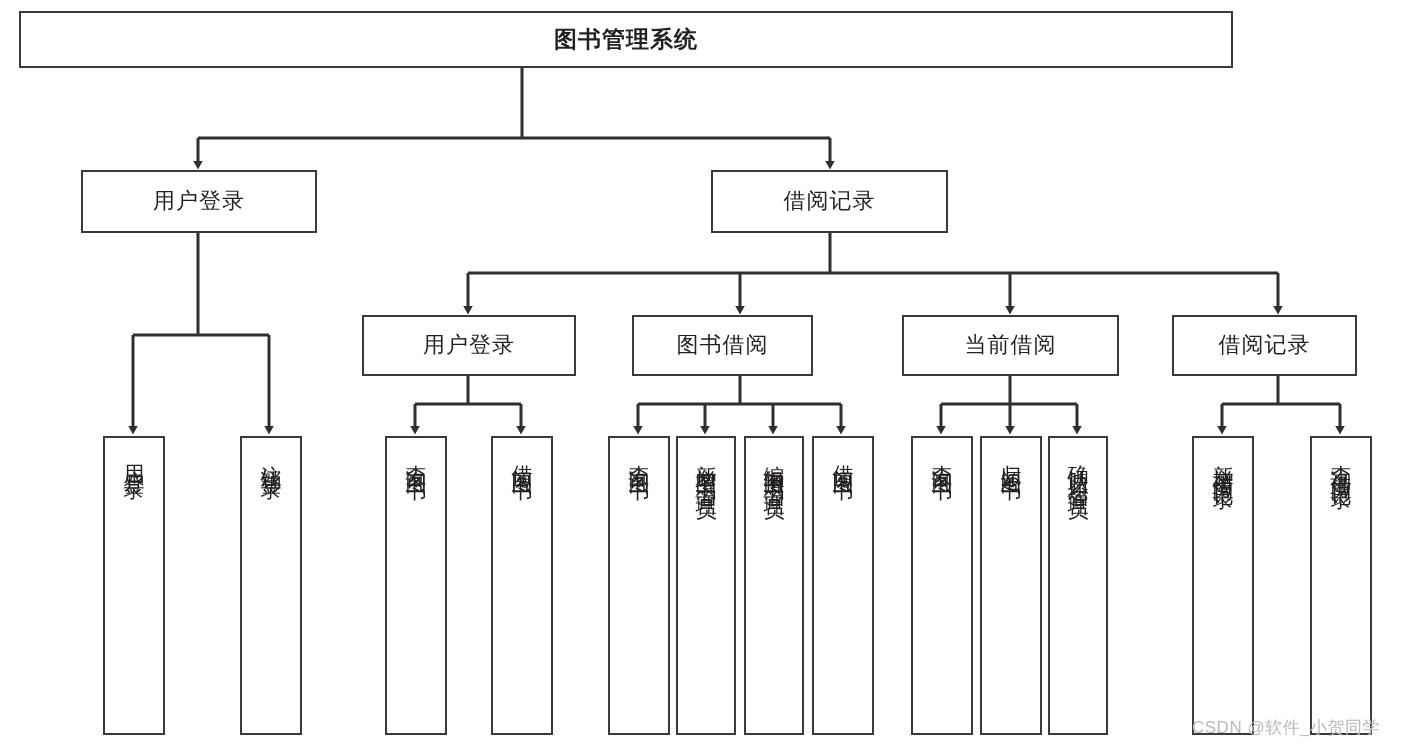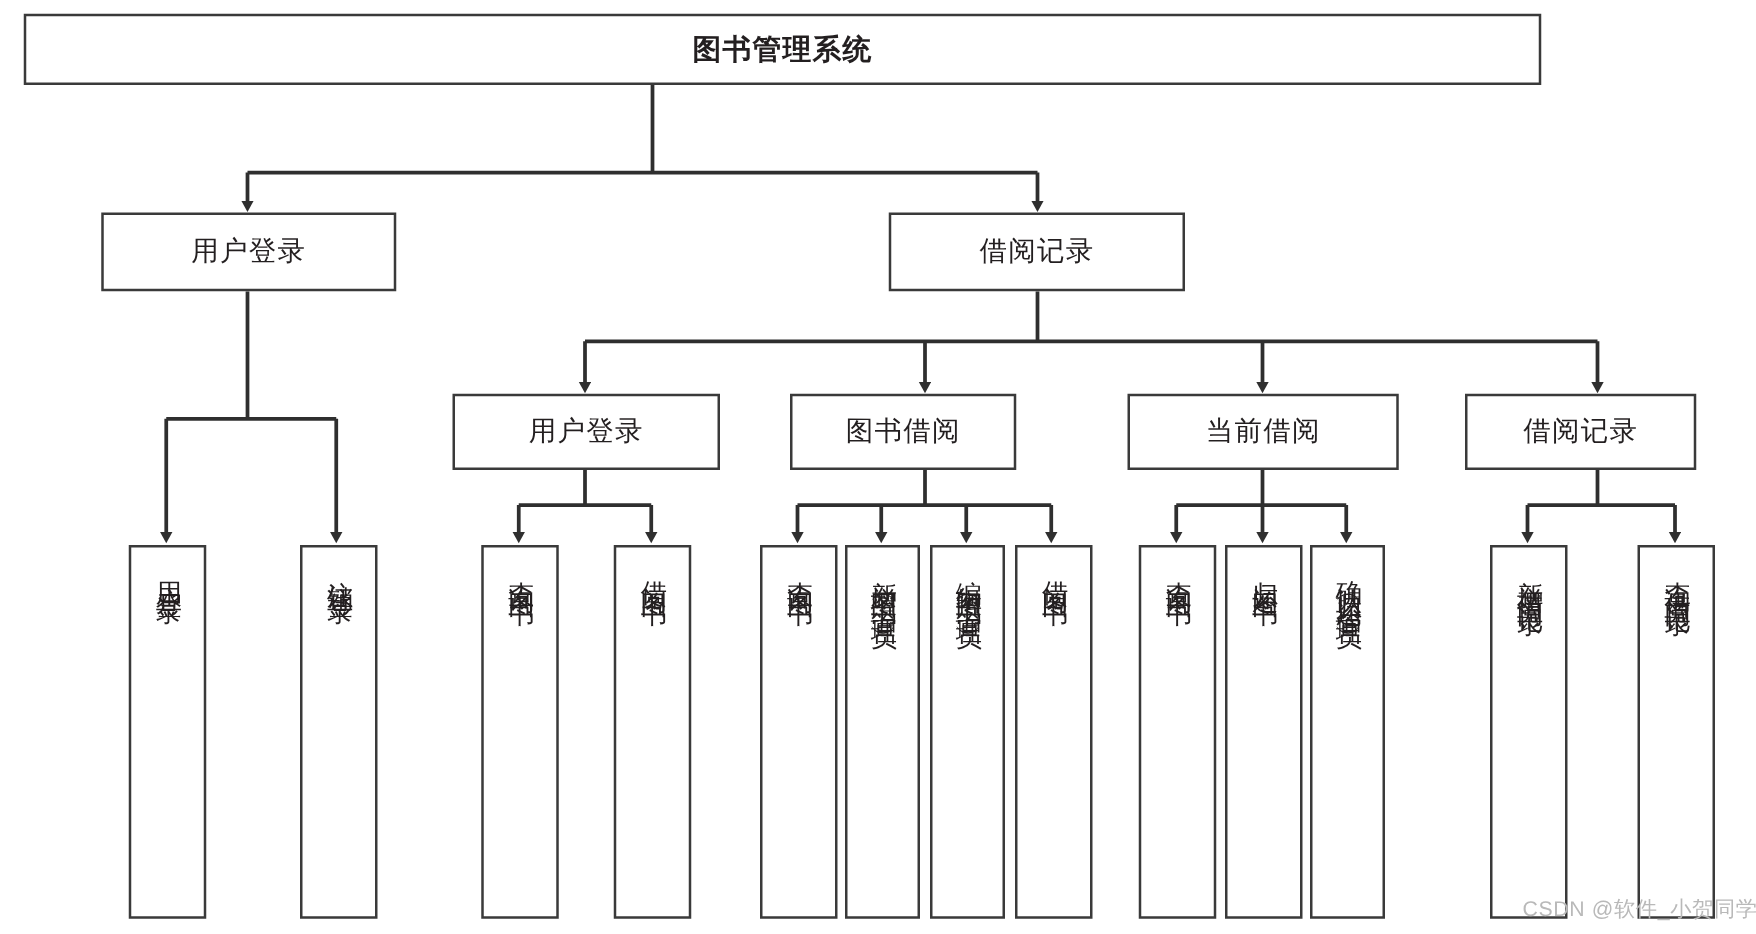--- a/index.html
+++ b/index.html
@@ -63,21 +63,20 @@
     white-space: nowrap;
     display: block;
   }
   .watermark {
     position: absolute;
     z-index: 3;
     font-size: 17px;
     color: #b9b9b9;
     white-space: nowrap;
     letter-spacing: 0.5px;
-    padding-left: 26px;
   }
 </style>
 </head>
 <body>
 
 <div id="canvas">
 
   <svg id="wires" viewBox="0 0 1405 747" xmlns="http://www.w3.org/2000/svg">
     <defs>
       <marker id="arw" markerWidth="11" markerHeight="11" refX="1.5" refY="5" orient="auto" markerUnits="userSpaceOnUse">

